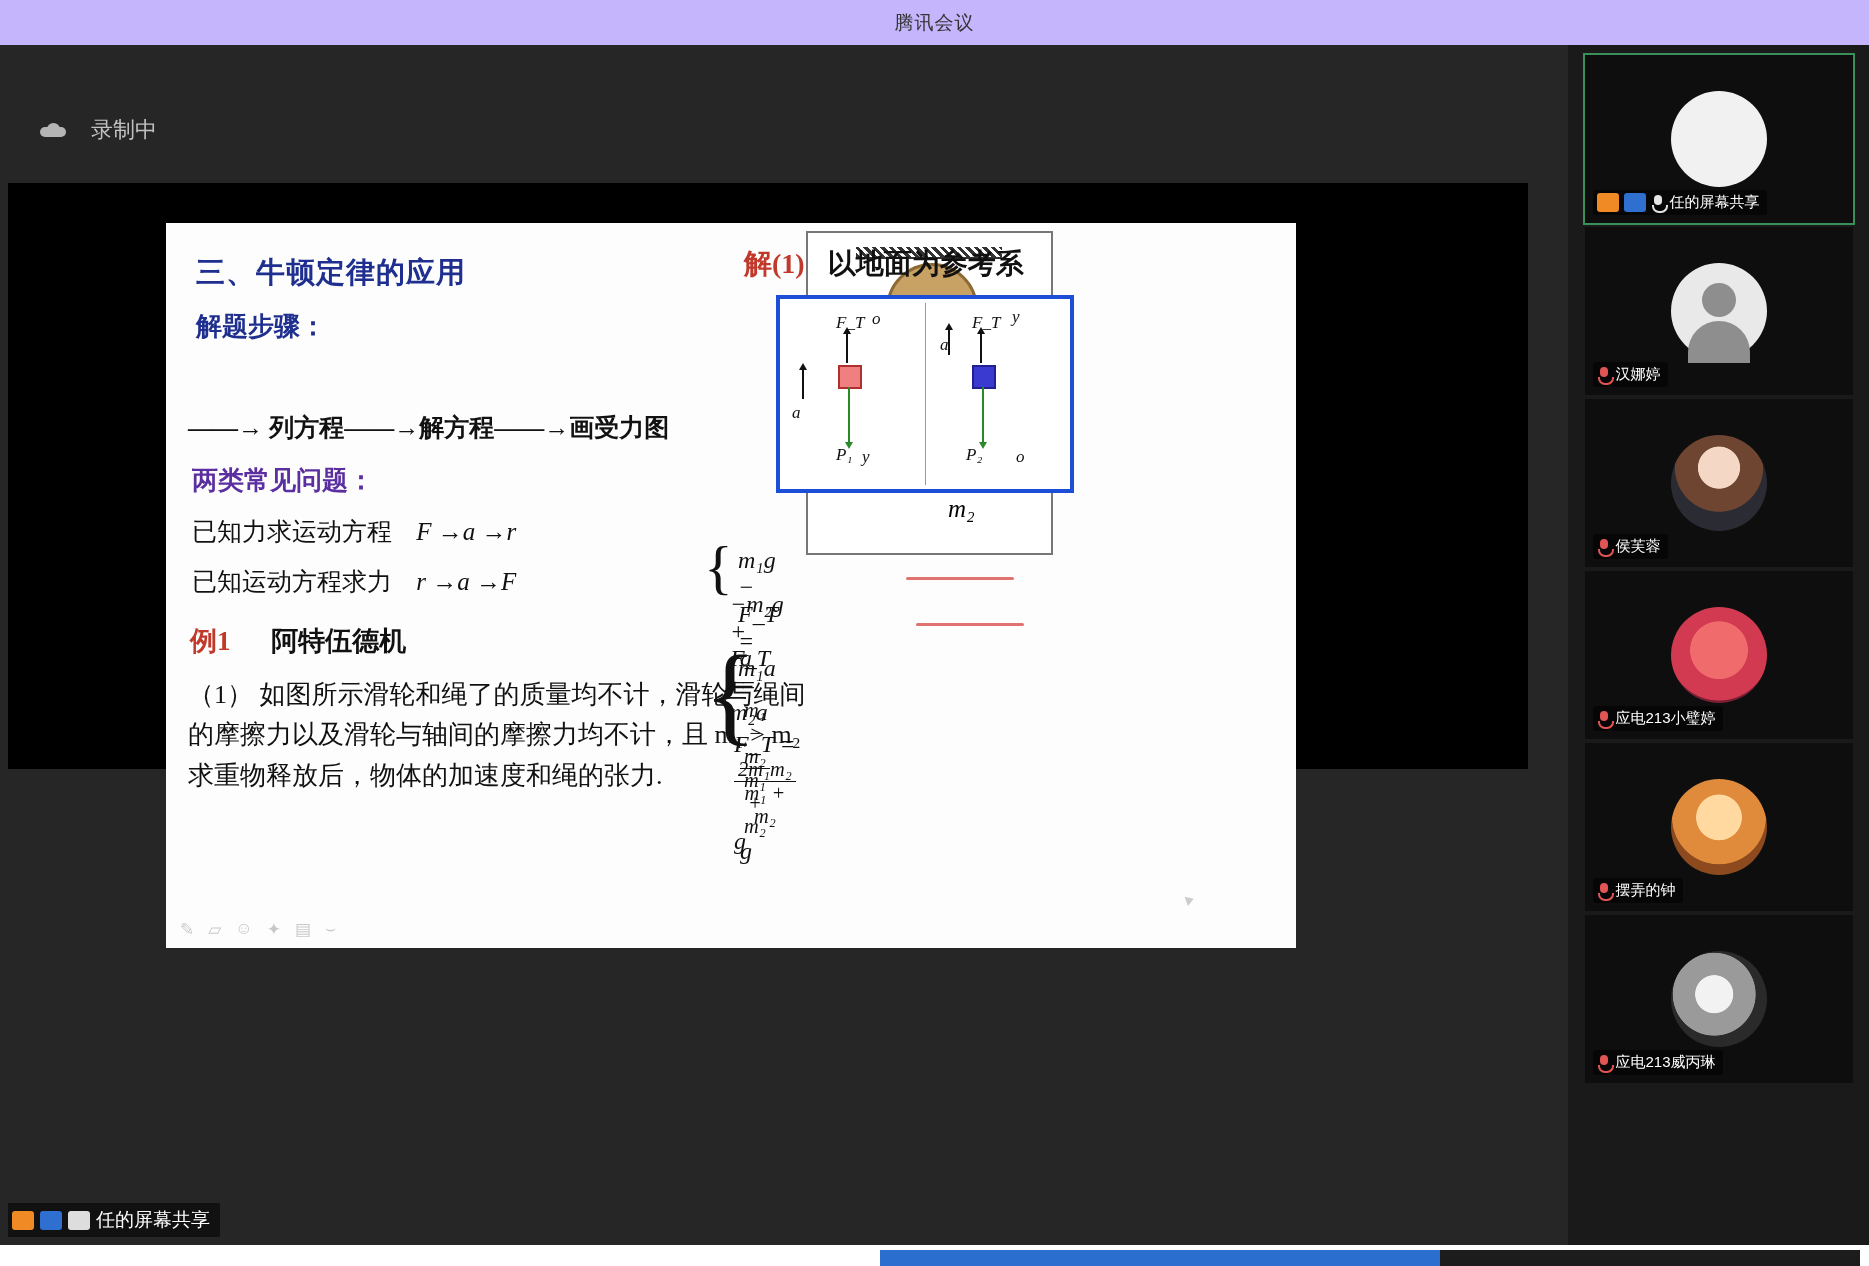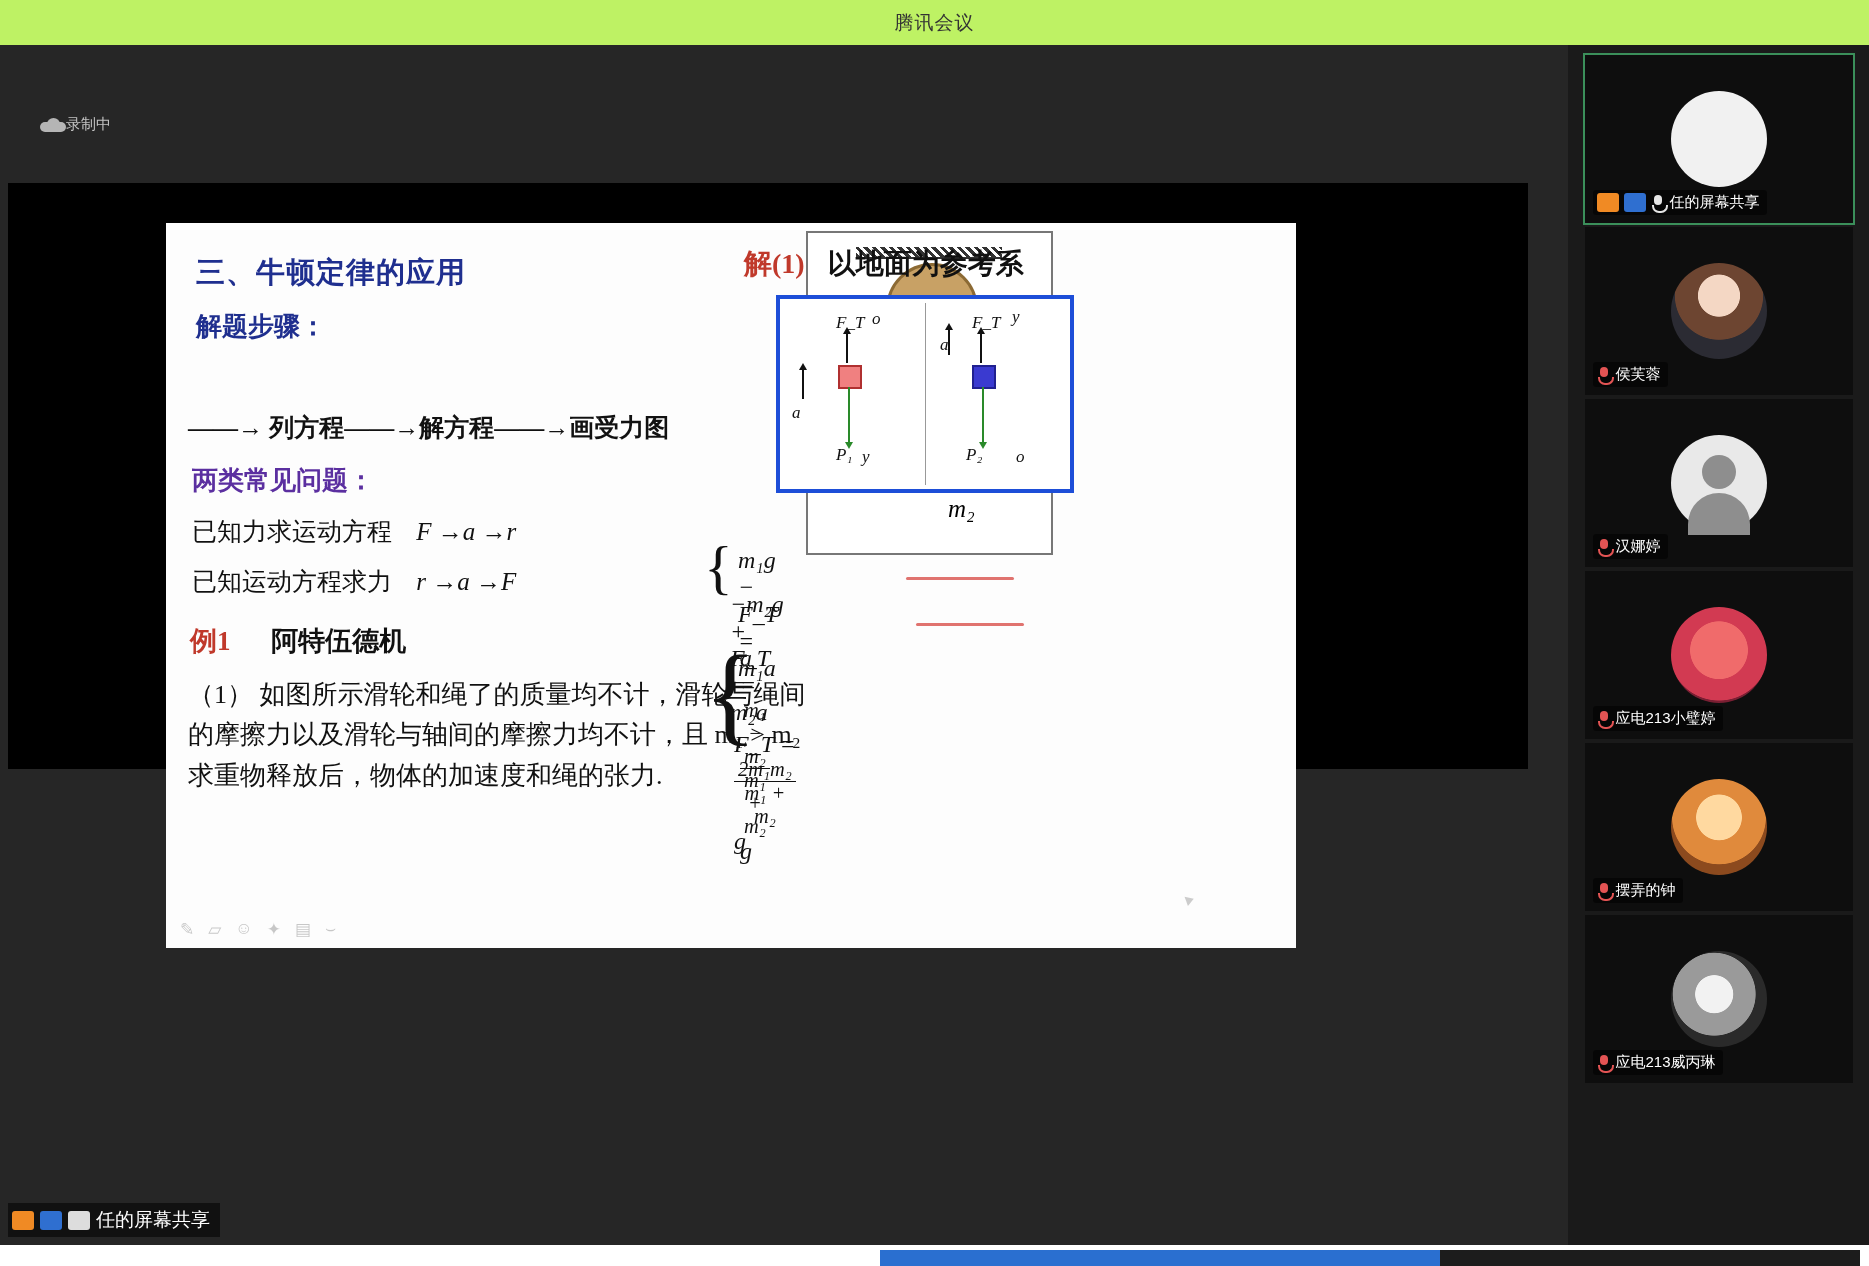--- a/index.html
+++ b/index.html
@@ -13,21 +13,21 @@
     width: 1869px;
     height: 1266px;
     background: #ffffff;
     overflow: hidden;
   }
   
   .titlebar {
     position: absolute;
     left: 0; top: 0;
     width: 1869px; height: 45px;
-    background: #bef264;
+    background: #c4b5fd;
     display: flex;
     align-items: center;
     justify-content: center;
   }
   .titlebar .title {
     font-size: 19px;
     color: #333333;
     letter-spacing: 1px;
   }
   
@@ -42,23 +42,23 @@
     position: absolute;
     left: 0; top: 0;
     width: 1568px; height: 1200px;
     background: #262626;
   }
   .rec-badge {
     position: absolute;
     left: 40px; top: 70px;
     display: flex;
     align-items: center;
-    gap: 0;
+    gap: 25px;
     color: #dddddd;
-    font-size: 15px;
+    font-size: 22px;
     opacity: .85;
   }
   .rec-cloud {
     width: 26px; height: 14px;
     position: relative;
     display: inline-block;
   }
   .rec-cloud:before {
     content: "";
     position: absolute;
@@ -529,32 +529,32 @@
         <div class="avatar"></div>
         <div class="tile-bar">
           <span class="mini-icon ic-orange"></span>
           <span class="mini-icon ic-blue"></span>
           <span class="mic"></span>
           <span class="nm">任的屏幕共享</span>
         </div>
       </div>
 
       <div class="tile">
+        <div class="avatar person"></div>
+        <div class="tile-bar">
+          <span class="mic red"></span>
+          <span class="nm">汉娜婷</span>
+        </div>
+      </div>
+
+      <div class="tile">
         <div class="avatar photo1"></div>
         <div class="tile-bar">
           <span class="mic red"></span>
           <span class="nm">侯芙蓉</span>
-        </div>
-      </div>
-
-      <div class="tile">
-        <div class="avatar person"></div>
-        <div class="tile-bar">
-          <span class="mic red"></span>
-          <span class="nm">汉娜婷</span>
         </div>
       </div>
 
       <div class="tile">
         <div class="avatar photo2"></div>
         <div class="tile-bar">
           <span class="mic red"></span>
           <span class="nm">应电213小璧婷</span>
         </div>
       </div>

